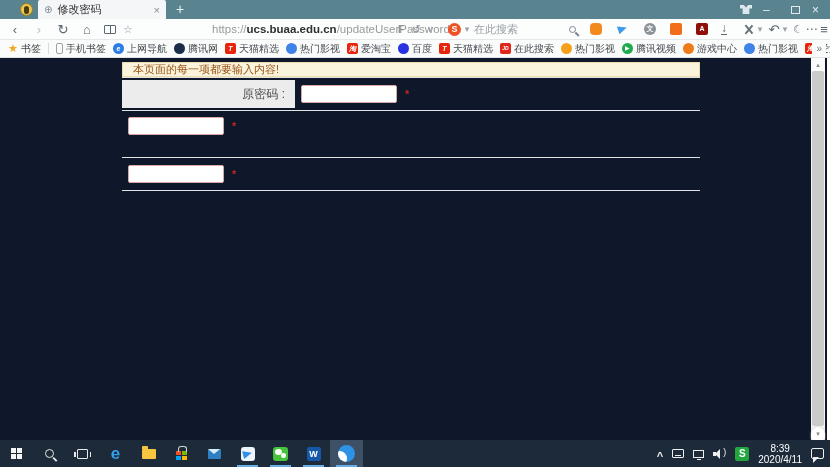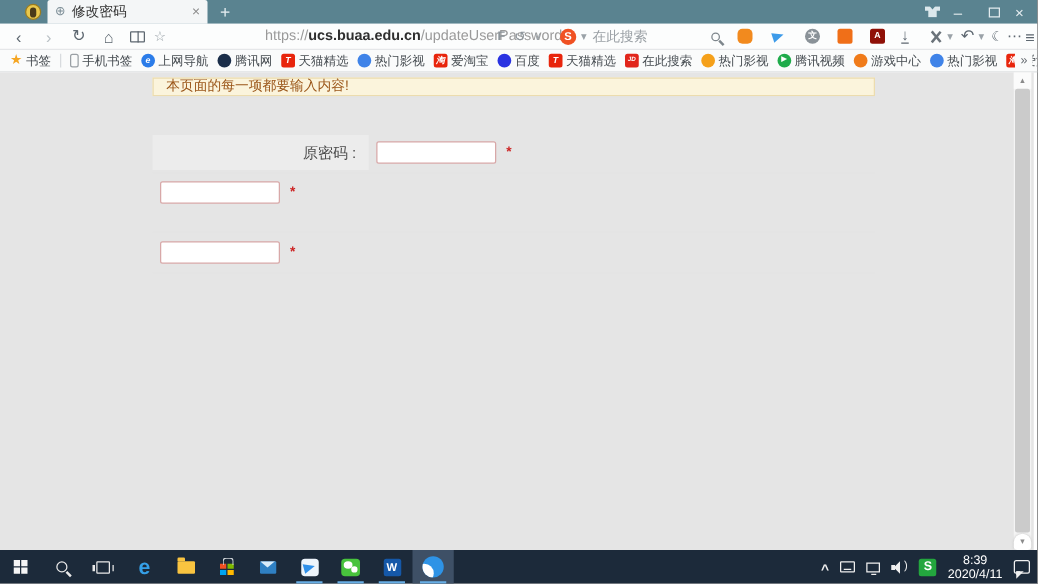--- a/index.html
+++ b/index.html
@@ -77,26 +77,26 @@
   .bm { display:inline-flex; align-items:center; gap:3px; flex:0 0 auto; }
   .bm-label { font-size:10px; color:#454b50;text-align:center; }
   .bm-star { color:#f5a623; font-size:11px; line-height:11px; }
   .bm-chip { width:11px; height:11px; line-height:11px; font-size:7px; }
   .phone { width:7px; height:11px; border:1.1px solid #9aa0a5; border-radius:2px; }
   .vdiv { width:1px; height:11px; background:#d8dbde; flex:0 0 auto; }
   .bm-more { position:absolute; right:4px; top:0; height:17px; line-height:17px; background:#fafbfb;
              padding:0 4px; font-size:10px; color:#6b7076; }
 
   
-  .content { position:absolute; left:0; top:58px; width:827px; height:382px; background:#e5e5e5; }
+  .content { position:absolute; left:0; top:58px; width:827px; height:382px; background:#0f172a; }
   .banner { position:absolute; left:122px; top:4px; width:578px; height:15px; background:#fbf4dc;
             border:1px solid #ecdcae; font-size:11px; color:#9a5518; line-height:13px; padding-left:10px; }
   .form { position:absolute; left:122px; top:19px; width:578px; border-top:1px solid #e3e3e3; }
   .frow { display:flex; border-bottom:1px solid #e3e3e3; position:relative; }
-  .r1 { height:33px;margin-top:28px; } .r2 { height:47px; } .r3 { height:33px; }
+  .r1 { height:33px; } .r2 { height:47px; } .r3 { height:33px; }
   .flabel { width:173px; background:#ececec; margin:2px 0; display:flex; align-items:center;
             justify-content:flex-end; padding-right:10px; font-size:12px; color:#4a4a4a; }
   .fcell { flex:1; position:relative; }
   .pwd { position:absolute; left:6px; width:96px; height:18px; border:1px solid #d8a8a8;
          border-radius:2px; background:#fff; outline:none; padding:0 4px; font-size:11px; }
   .r1 .pwd, .r3 .pwd { top:7px; } .r2 .pwd { top:6px; }
   .req { position:absolute; left:110px; color:#cc2222; font-size:11px; font-weight:bold; }
   .r1 .req, .r3 .req { top:10px; } .r2 .req { top:9px; }
   .hint { position:absolute; left:5px; top:30px; font-size:10px; color:#757575; white-space:nowrap; }
   .saverow { position:absolute; left:122px; top:136px; width:578px; text-align:center; }

